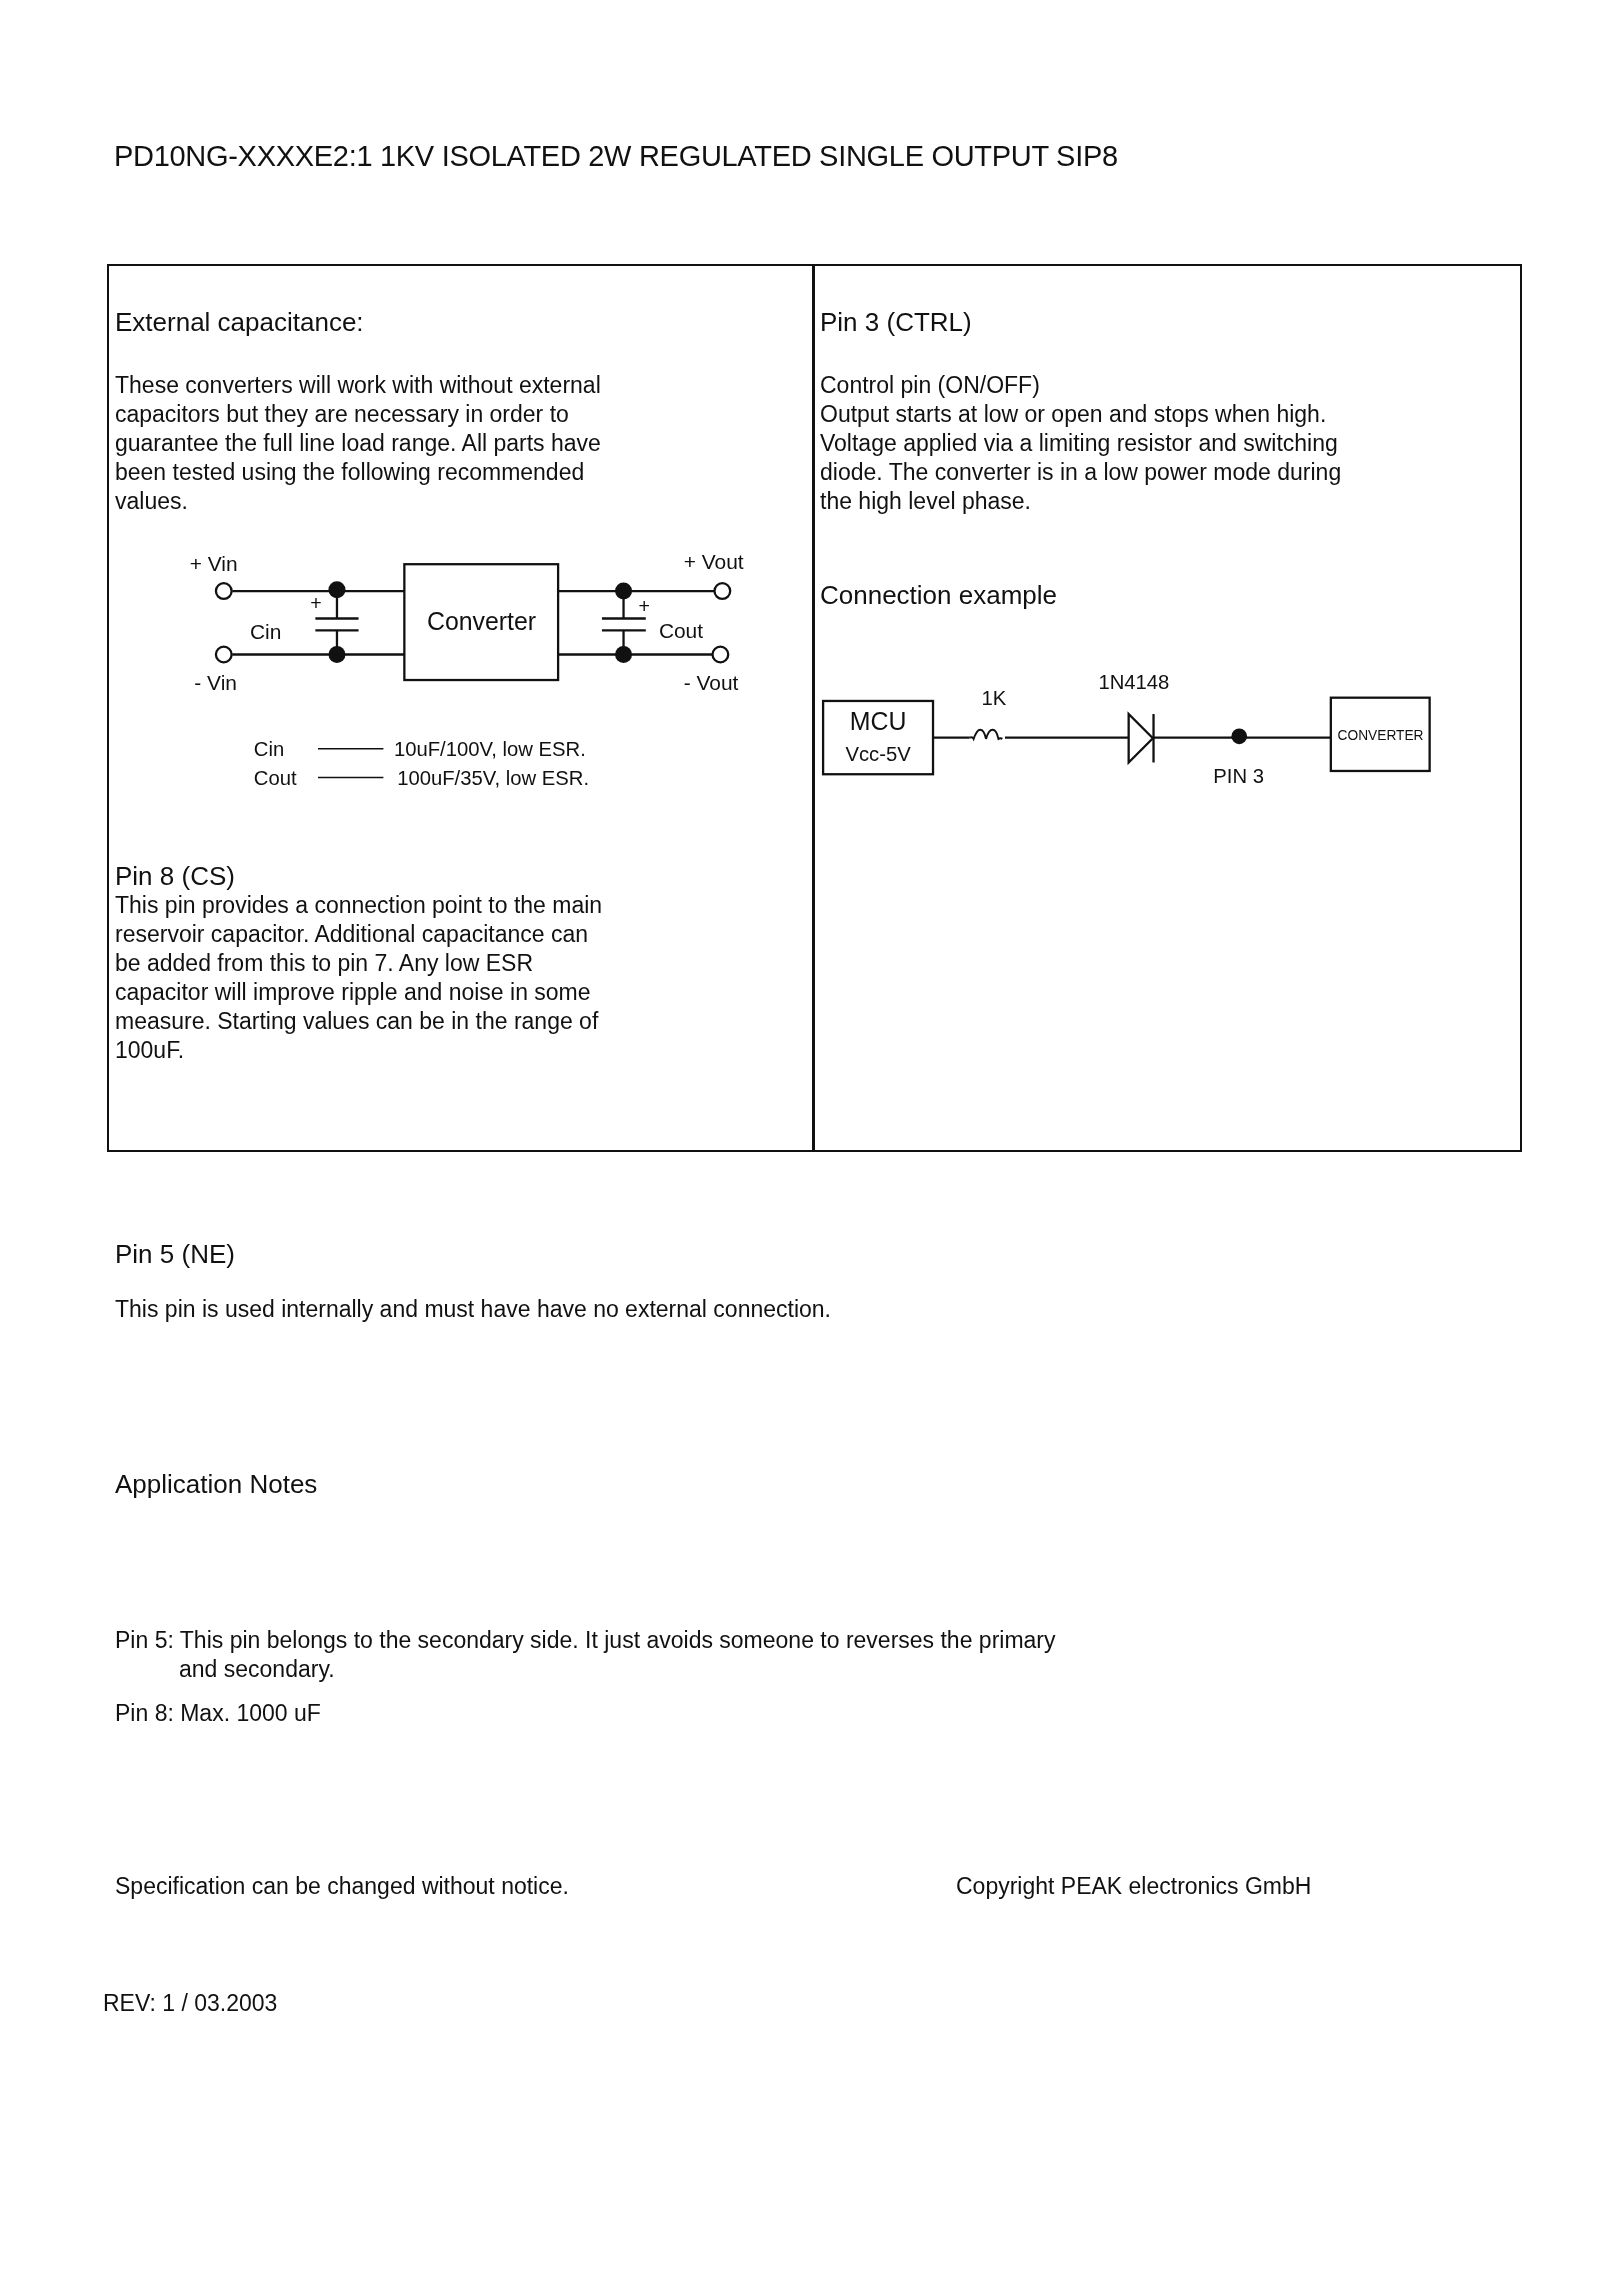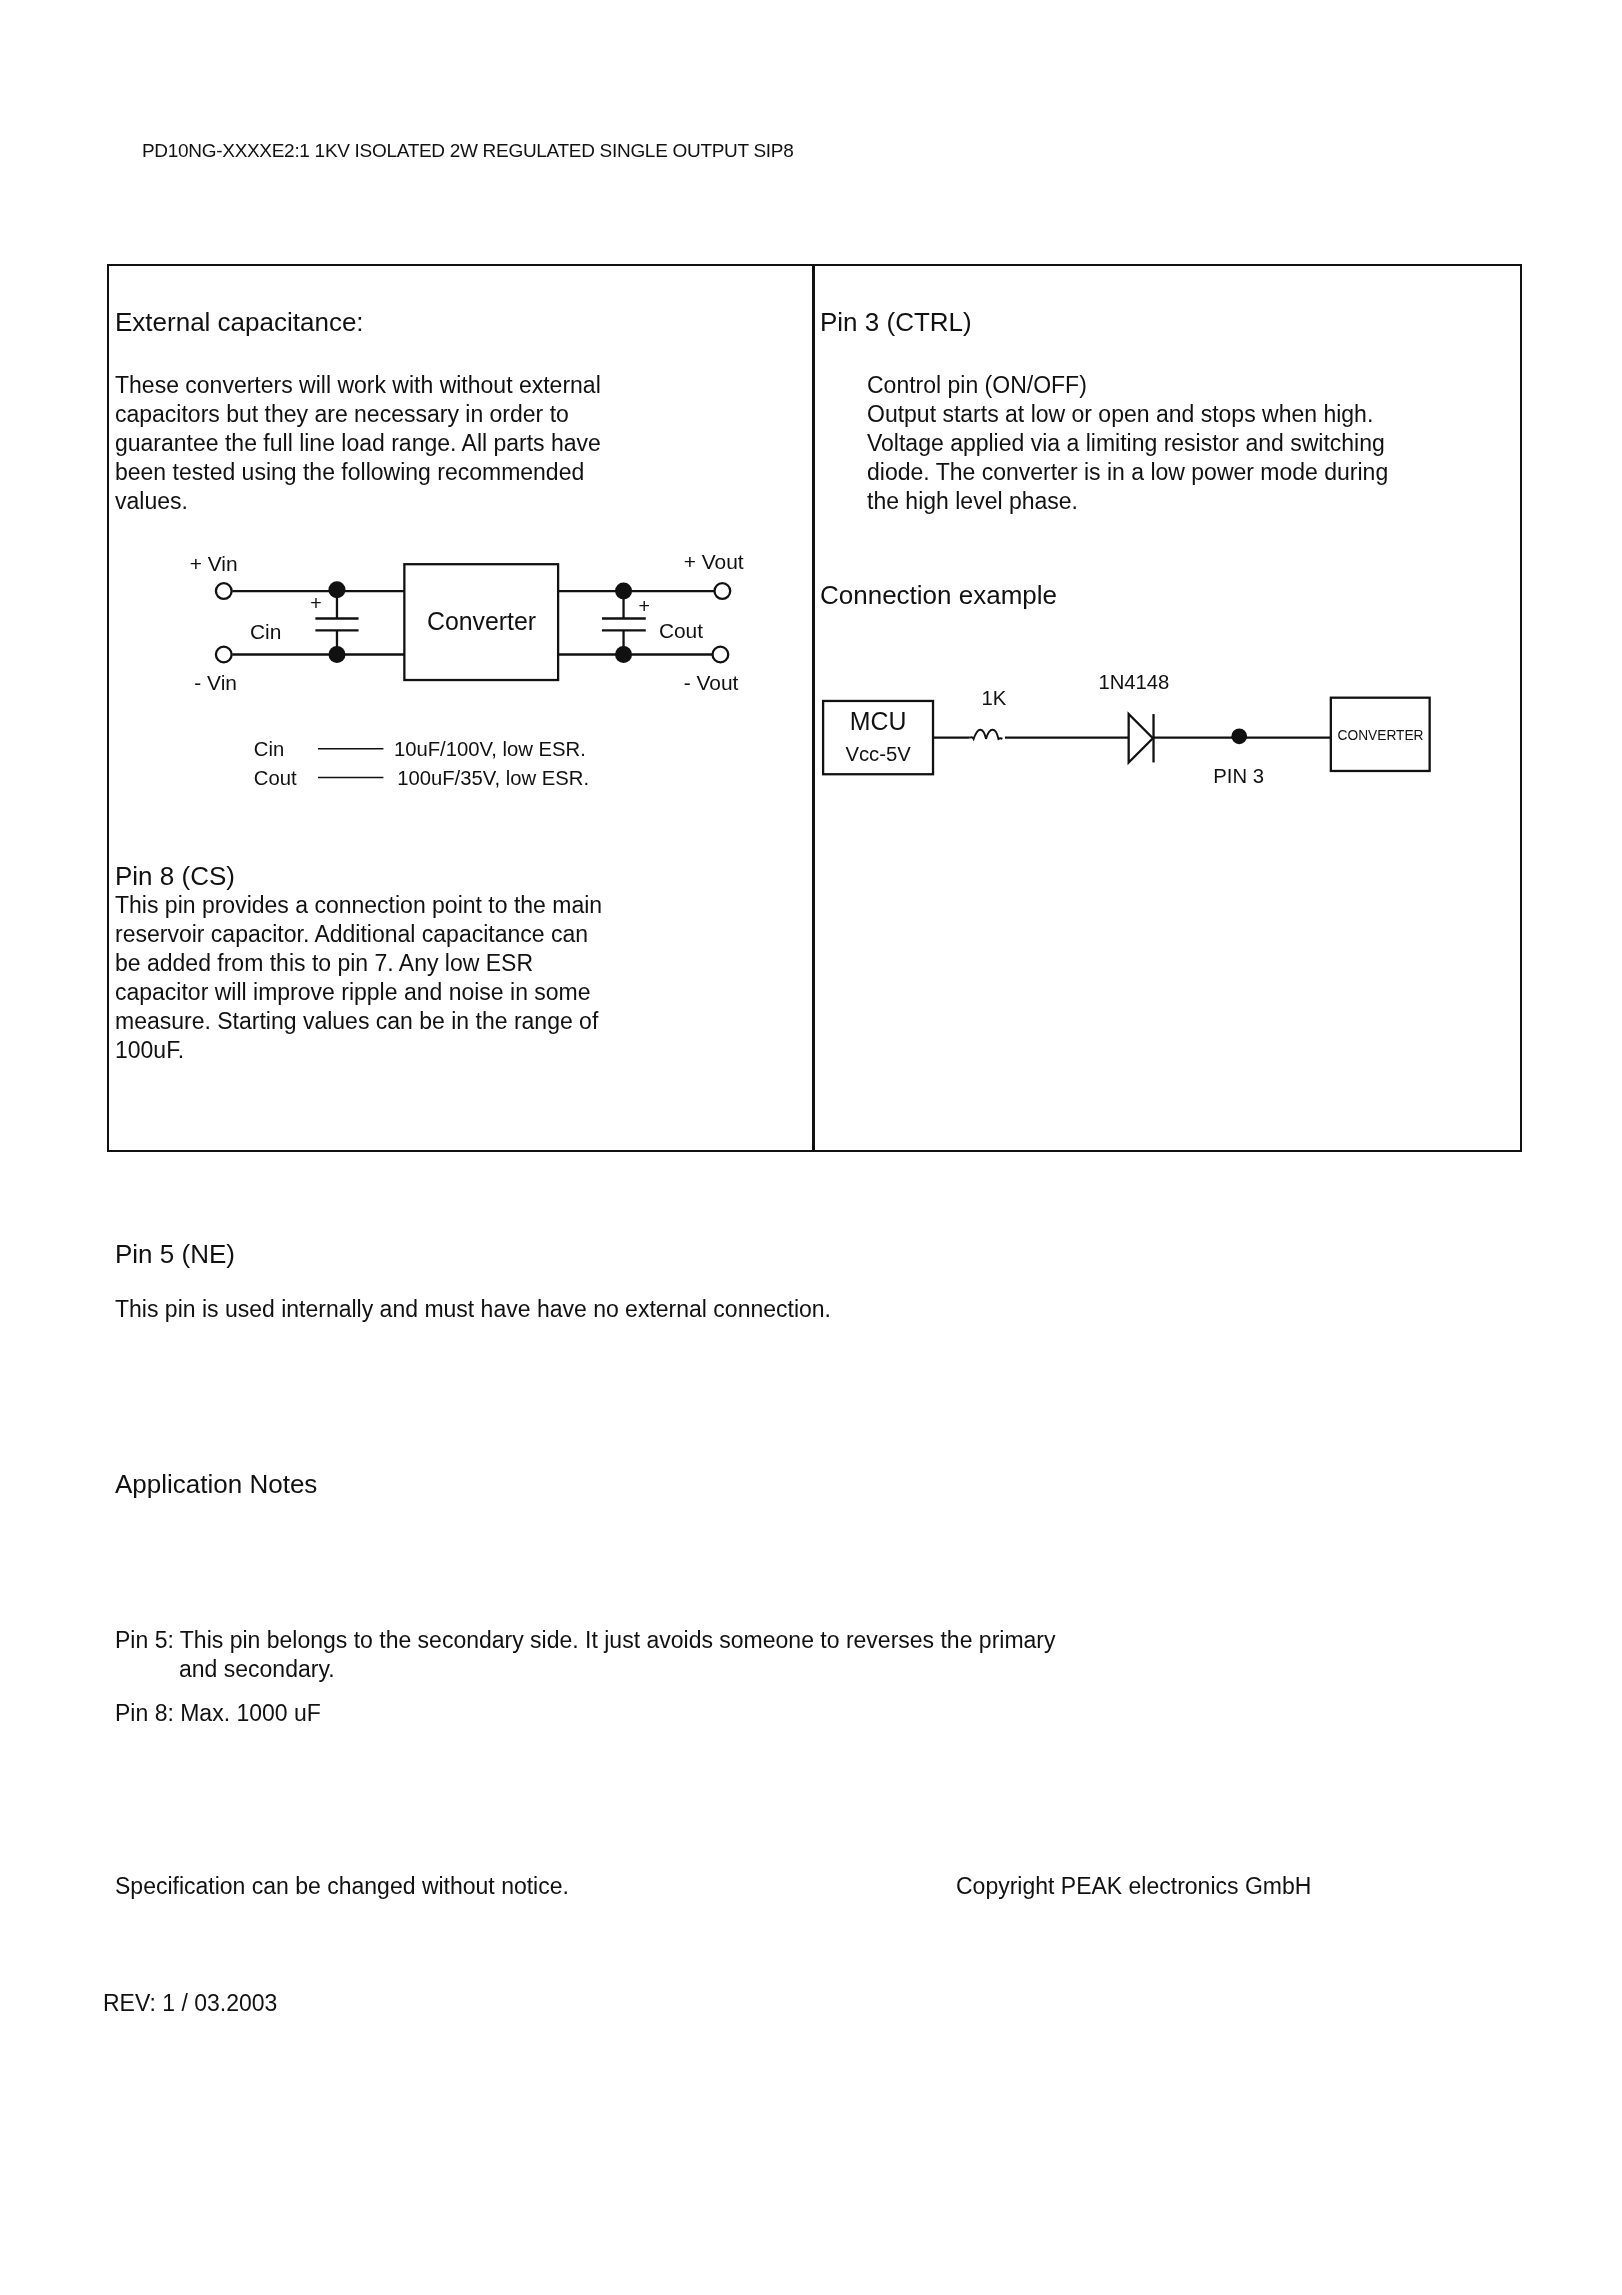--- a/index.html
+++ b/index.html
@@ -1,19 +1,19 @@
 <!DOCTYPE html>
 <html style="font-size:10.5px"><head>
 <meta charset="utf-8">
 <style>
   html, body { margin: 0; padding: 0; background: #ffffff; }
   body { width: 1622px; height: 2295px; position: relative; overflow: hidden;
          font-family: "Liberation Sans", sans-serif; color: #111111; }
   .abs { position: absolute; white-space: nowrap; }
-  .title { left: 114px; top: 140px; font-size: 19px; letter-spacing: -0.3px; margin-left: 28px; }
+  .title { left: 114px; top: 140px; font-size: 29px; letter-spacing: -0.3px; }
   .h2 { font-size: 26px; }
   .body { font-size: 23px; line-height: 29px; }
   .frame { position: absolute; left: 107px; top: 264px; width: 1415px; height: 888px;
            border: 2.6px solid #111; box-sizing: border-box; }
   .divider { position: absolute; left: 812px; top: 264px; width: 2.6px; height: 888px; background: #111; }
   svg text { font-family: "Liberation Sans", sans-serif; fill: #111; }
   .note-indent { padding-left: 64px; }
 </style>
 </head>
 <body>
@@ -104,21 +104,21 @@
 <div class="abs body" style="left:115px; top:891px;">
   <div>This pin provides a connection point to the main</div>
   <div>reservoir capacitor. Additional capacitance can</div>
   <div>be added from this to pin 7. Any low ESR</div>
   <div>capacitor will improve ripple and noise in some</div>
   <div>measure. Starting values can be in the range of</div>
   <div>100uF.</div>
 </div>
 
 <div class="abs h2" style="left:820px; top:307px;">Pin 3 (CTRL)</div>
-<div class="abs body" style="left:820px; top:371px;margin-left:47px;">
+<div class="abs body" style="left:820px; top:371px;">
   <div>Control pin (ON/OFF)</div>
   <div>Output starts at low or open and stops when high.</div>
   <div>Voltage applied via a limiting resistor and switching</div>
   <div>diode. The converter is in a low power mode during</div>
   <div>the high level phase.</div>
 </div>
 <div class="abs h2" style="left:820px; top:580px;">Connection example</div>
 
 <div class="abs h2" style="left:115px; top:1239px;">Pin 5 (NE)</div>
 <div class="abs body" style="left:115px; top:1295px;">This pin is used internally and must have have no external connection.</div>

